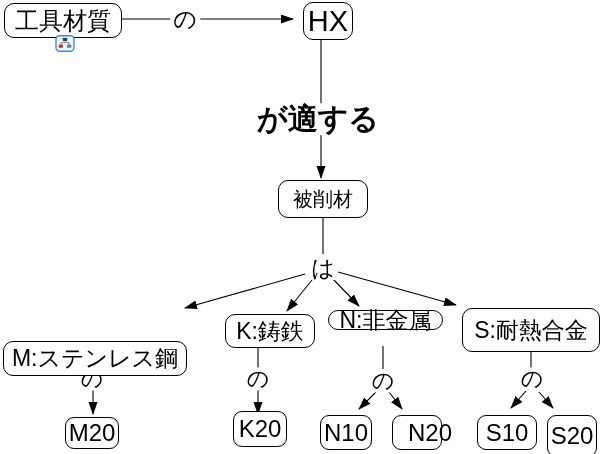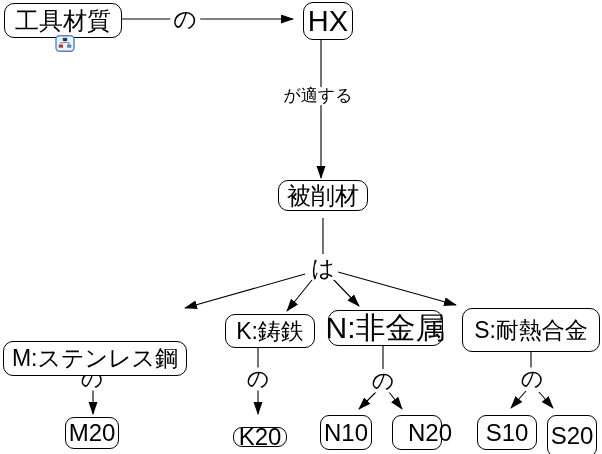--- a/index.html
+++ b/index.html
@@ -30,35 +30,35 @@
     background:#fff;
     padding:0 3px;
     font-size:22px;
     line-height:1.05;
     white-space:nowrap;
     z-index:2;
   }
   
   #n-tool {left:4px;  top:3px;   width:118px;height:35px;font-size:24px;}
   #n-hx   {left:296px;top:2px;   width:50px; height:38px;font-size:29px;margin-left:7px;}
-  #n-work {left:278px;top:180px; width:90px; height:31px;font-size:24px;}
+  #n-work {left:278px;top:180px; width:90px; height:38px;font-size:20px;}
   #n-m    {left:3px;  top:312px; width:184px;height:35px;font-size:23px;margin-top:29px;}
   #n-k    {left:208px;top:314px; width:90px; height:34px;font-size:23px;margin-left:17px;}
-  #n-n    {left:328px;top:310px; width:115px;height:36px;font-size:30px;}
+  #n-n    {left:328px;top:310px; width:115px;height:20px;font-size:23px;}
   #n-s    {left:462px;top:308px; width:138px;height:44px;font-size:23px;}
   .leaf   {border-radius:9px;font-size:24px;text-align:center;}
   #n-m20  {left:65px; top:417px; width:54px;height:32px;}
-  #n-k20  {left:233px;top:427px; width:54px;height:20px;}
+  #n-k20  {left:233px;top:411px; width:54px;height:36px;}
   #n-n10  {left:320px;top:415px; width:52px;height:35px;}
   #n-n20  {left:392px;top:415px; width:50px;height:35px;padding-left:26px;}
   #n-s10  {left:477px;top:415px; width:60px;height:35px;}
   #n-s20  {left:547px;top:415px; width:50px;height:42px;}
   
   #l-no-top {left:185px;top:19px; font-size:23px;}
-  #l-ga     {left:318px;top:96px;font-size:17px;}
+  #l-ga     {left:318px;top:119px;font-size:30px;font-weight:bold;}
   #l-wa     {left:323px;top:268px;font-size:23px;}
   #l-no-m   {left:92px; top:379px;}
   #l-no-k   {left:258px;top:379px;}
   #l-no-n   {left:383px;top:381px;}
   #l-no-s   {left:532px;top:379px;}
   #tree-icon{
     position:absolute;left:55px;top:35px;width:20px;height:17px;z-index:4;
     cursor:pointer;
   }
 </style>

